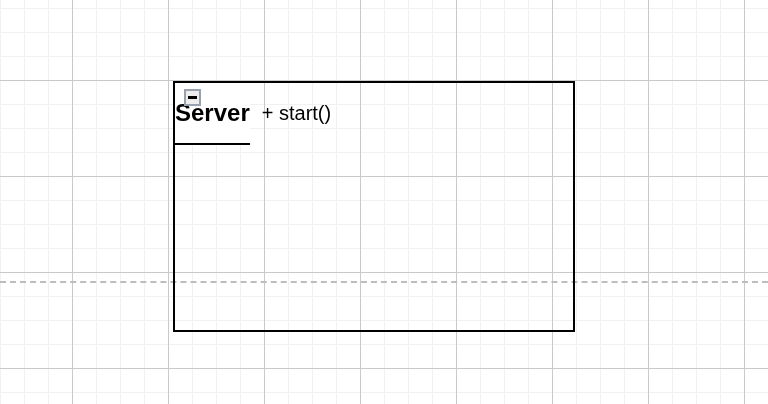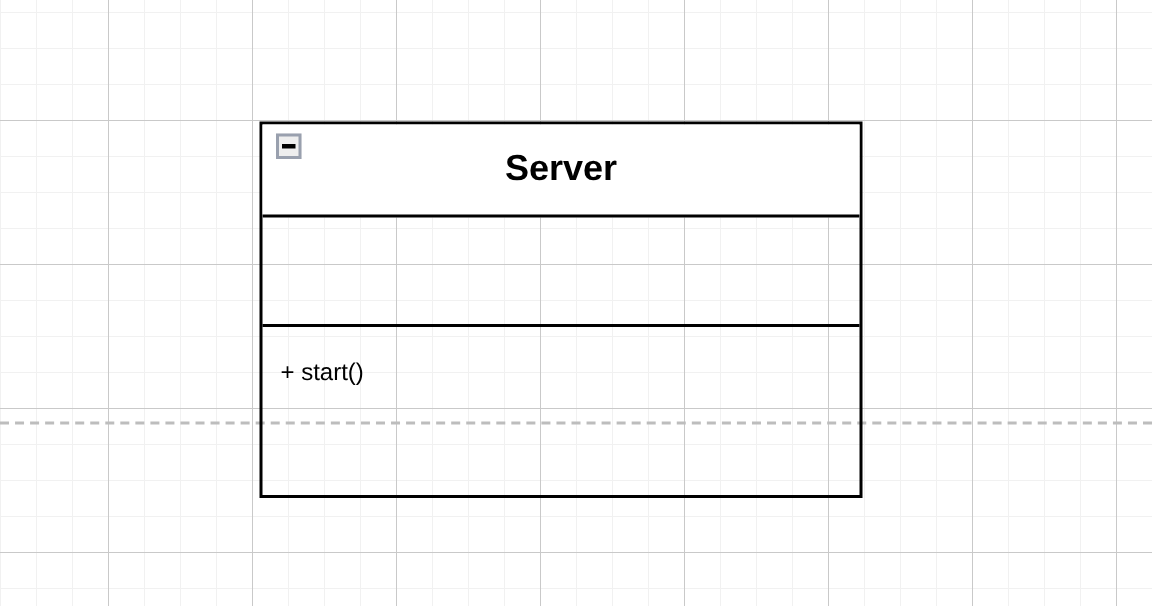--- a/index.html
+++ b/index.html
@@ -49,21 +49,20 @@
   
   #class-box {
     position: absolute;
     left: 173px;
     top: 81px;
     width: 402px;
     height: 251px;
     border: 2px solid #000000;
     box-sizing: border-box;
     display: flex;
-    flex-direction: column;
     background: transparent;
     justify-content: space-between;
   }
 
   .compartment {
     position: relative;
     box-sizing: border-box;
   }
 
   #name-compartment {
@@ -110,21 +109,21 @@
     border-bottom: 2px solid #000000;
   }
 
   #operations-compartment {
     flex: 1 1 auto;
     background: transparent;
     padding-top: 13px;
   }
 
   .member-row {
-    font-size: 16px;
+    font-size: 20px;
     color: #000000;
     line-height: 35px;
     padding-left: 12px;
     white-space: nowrap;
   }
 </style>
 </head>
 <body>
 
 <div id="canvas">

